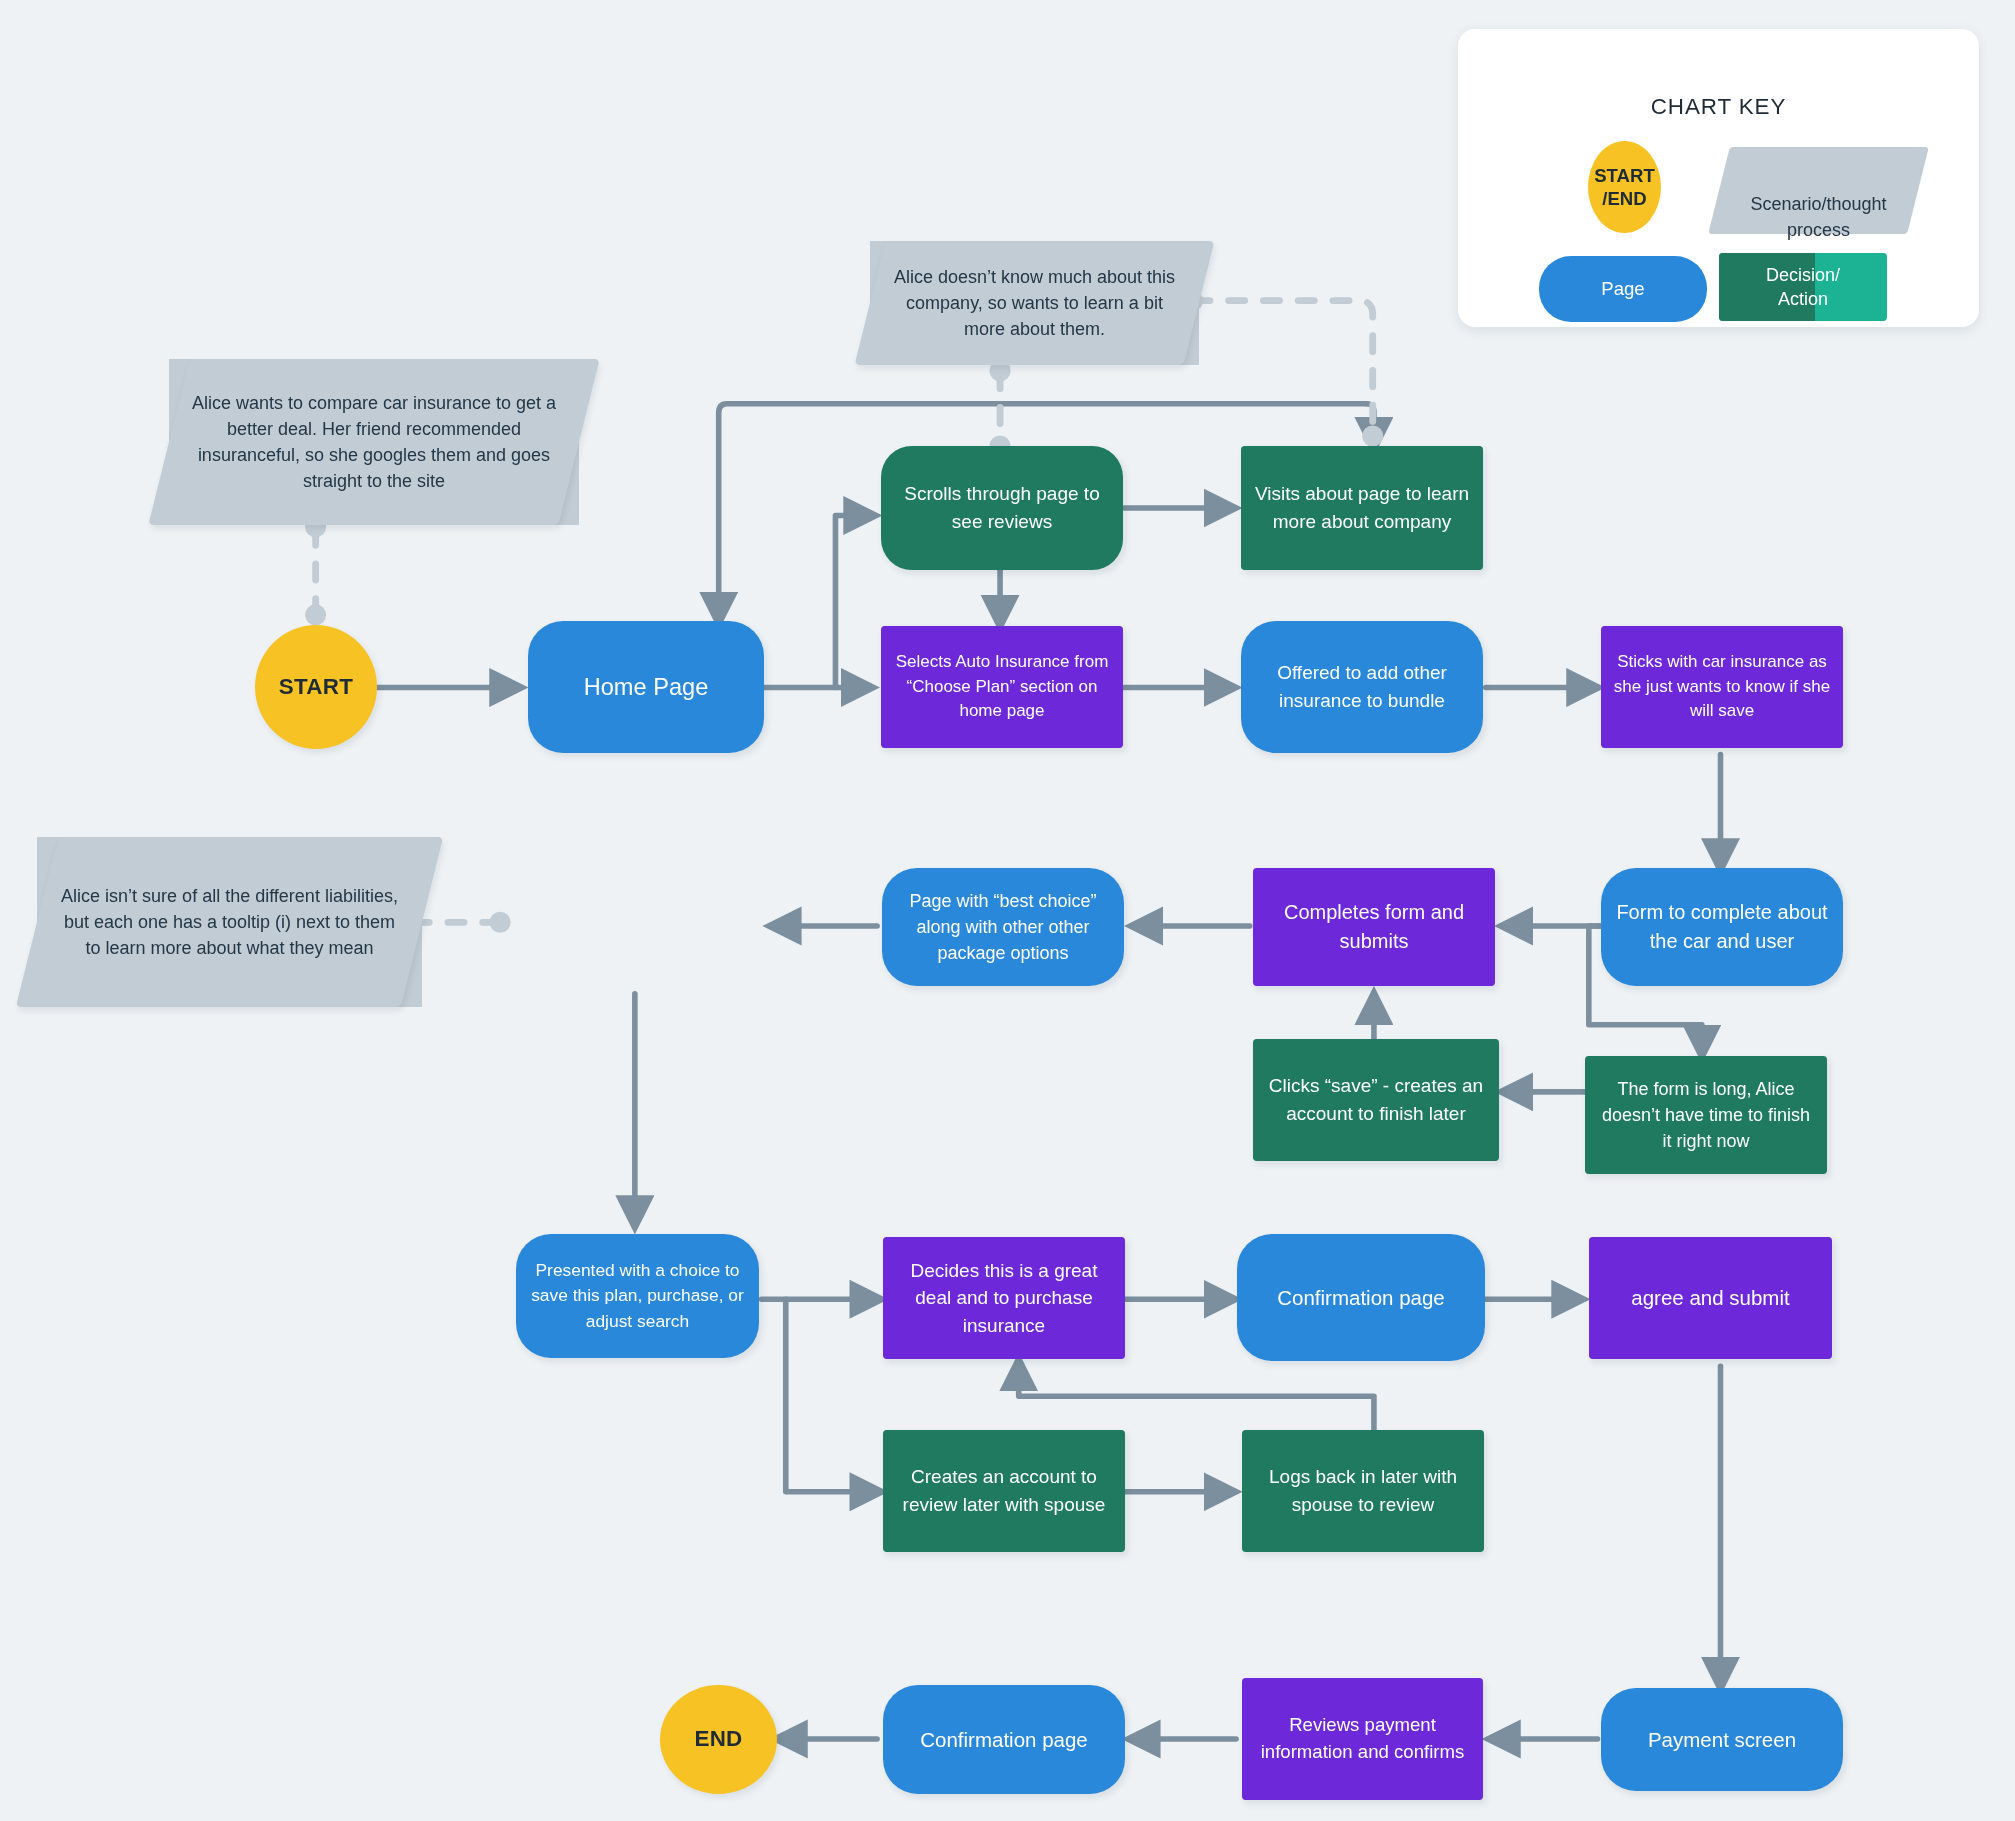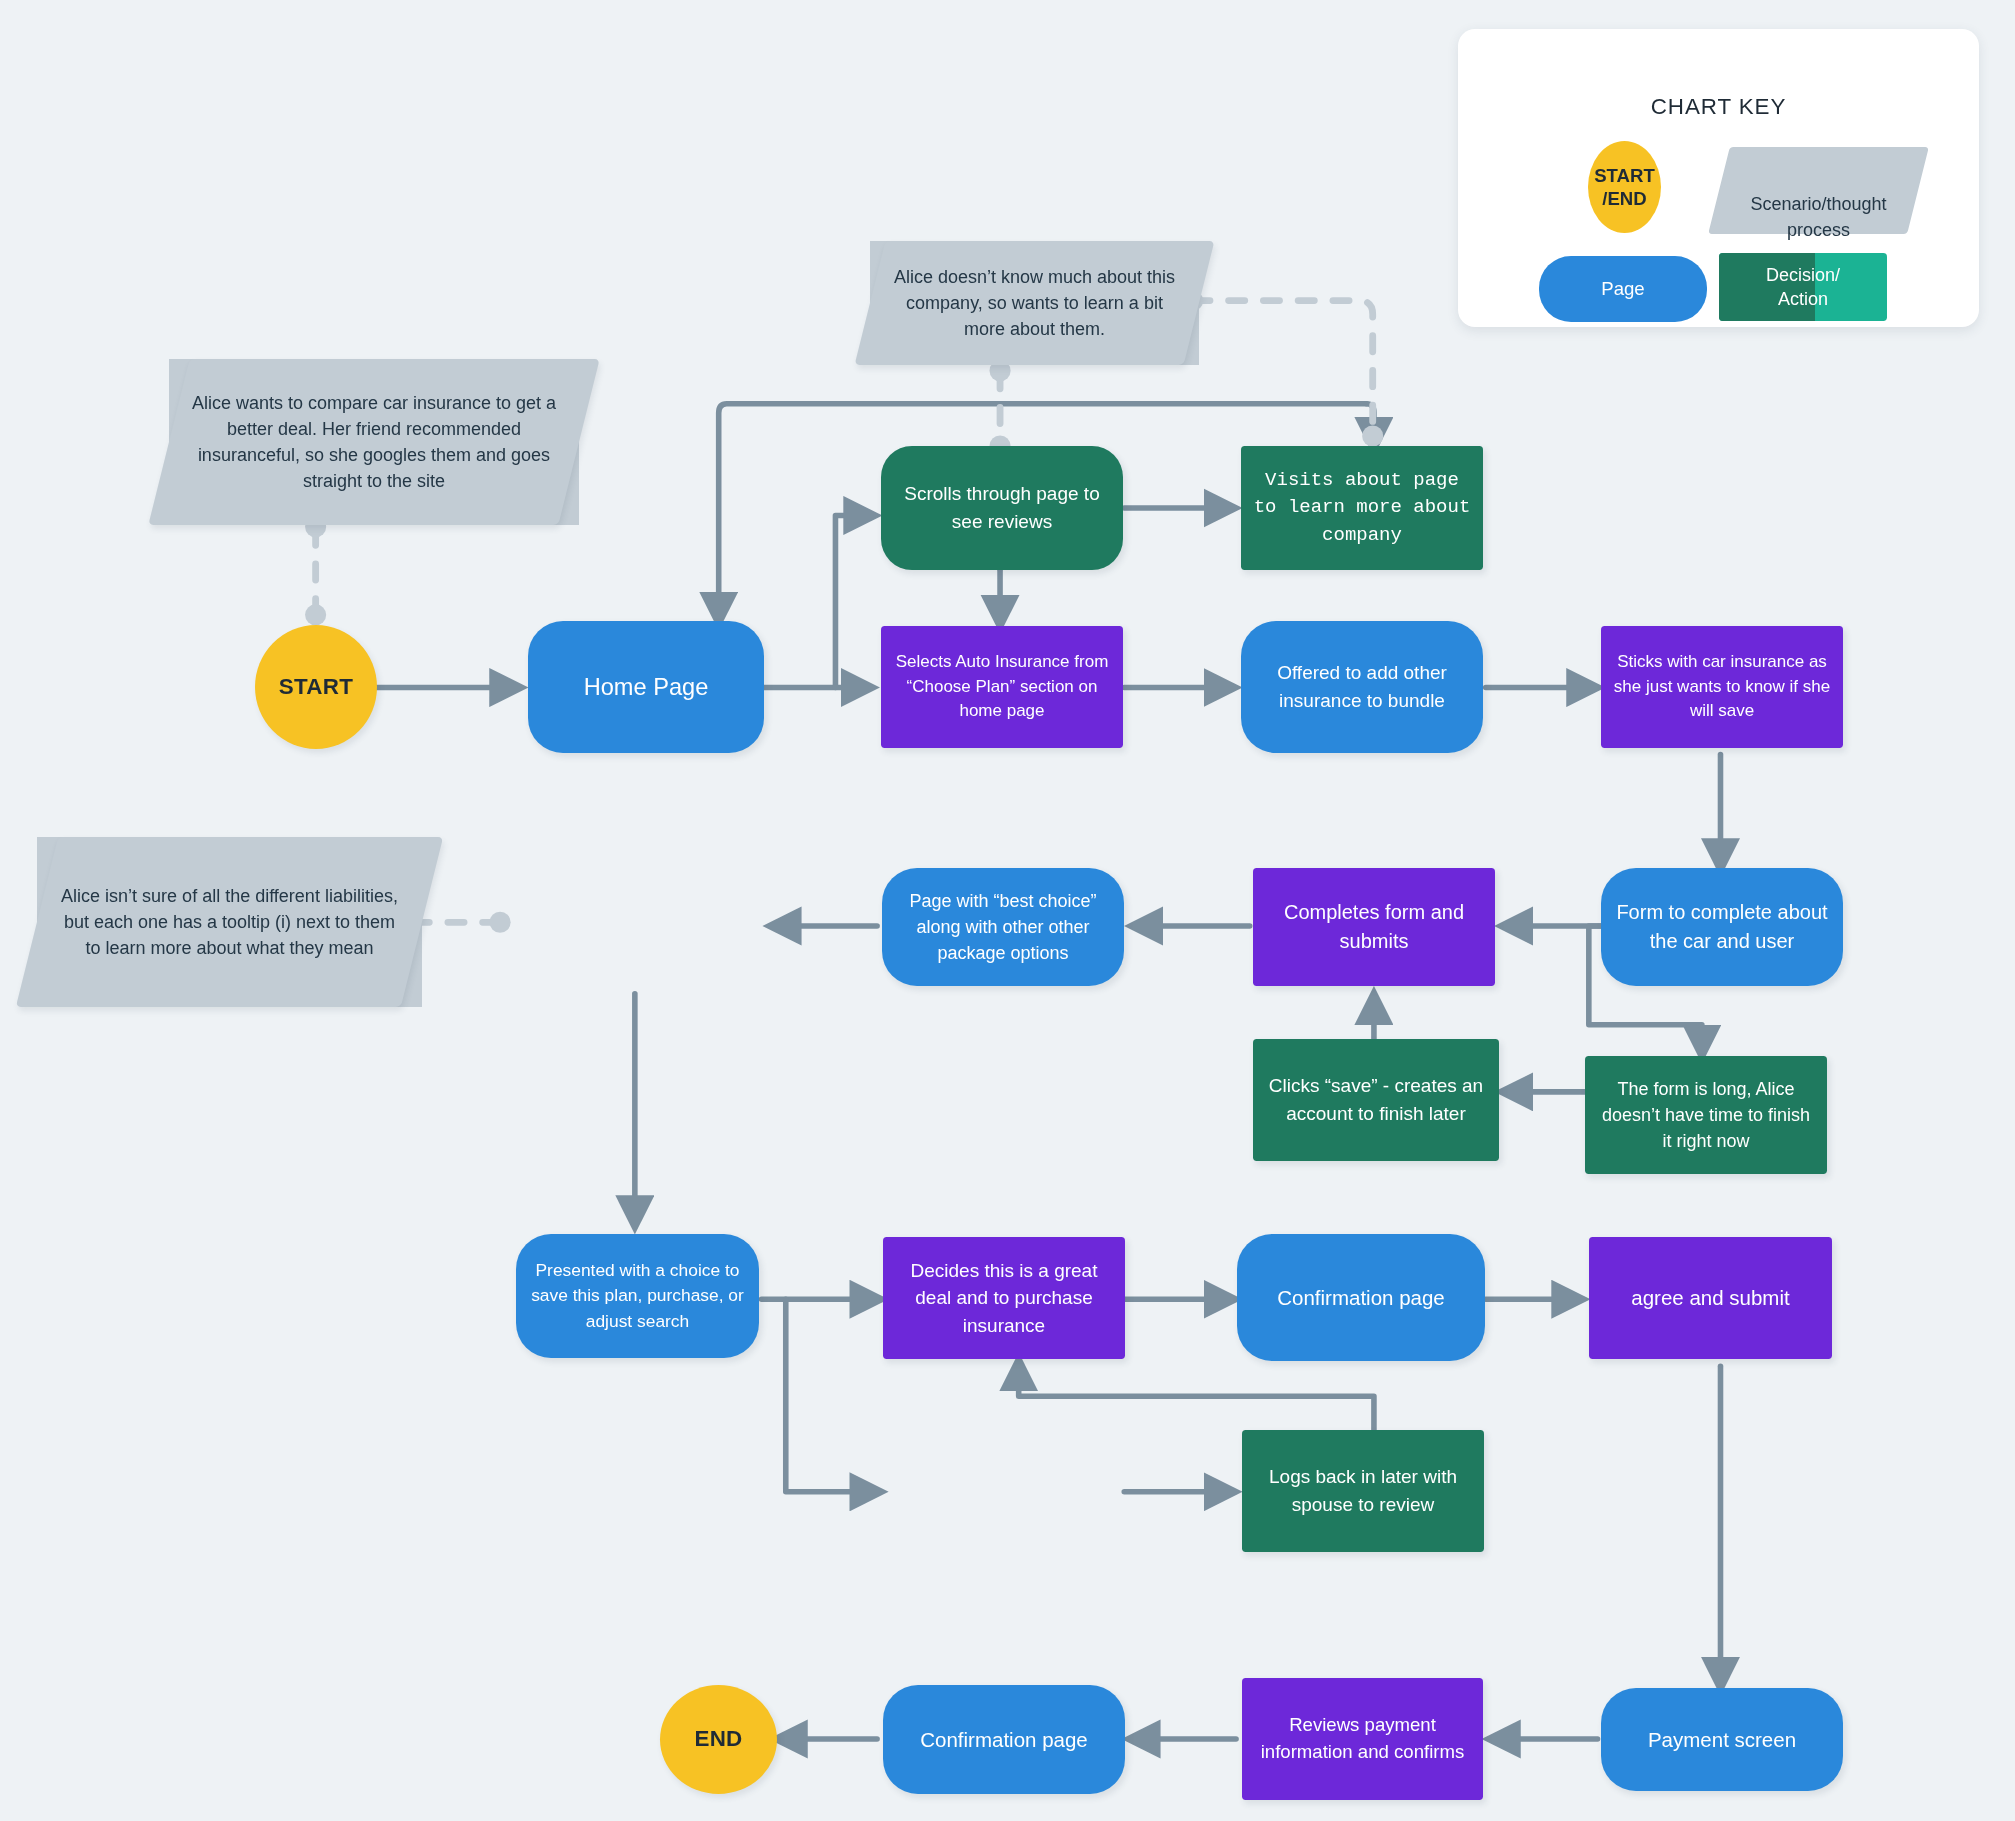--- a/index.html
+++ b/index.html
@@ -199,21 +199,21 @@
     <div class="skew"></div>
     <div class="txt">Alice isn’t sure of all the different liabilities, but each one has a tooltip (i) next to them to learn more about what they mean</div>
   </div>
 
   <div class="node terminal" style="left:255px;top:625px;width:122px;height:124px;font-size:22.4px;">START</div>
 
   <div class="node page" style="left:528px;top:621px;width:236px;height:132px;font-size:23.6px;">Home Page</div>
 
   <div class="node decision" style="left:881px;top:446px;width:242px;height:124px;font-size:19px;border-radius:31px;">Scrolls through page to see reviews</div>
 
-  <div class="node decision" style="left:1241px;top:446px;width:242px;height:124px;font-size:19px;font-family:Liberation Mono, monospace;">Visits about page to learn more about company</div>
+  <div class="node decision" style="left:1241px;top:446px;width:242px;height:124px;font-size:19px;">Visits about page to learn more about company</div>
 
   <div class="node action" style="left:881px;top:626px;width:242px;height:122px;font-size:17px;">Selects Auto Insurance from “Choose Plan” section on home page</div>
 
   <div class="node page" style="left:1241px;top:621px;width:242px;height:132px;font-size:19px;">Offered to add other insurance to bundle</div>
 
   <div class="node action" style="left:1601px;top:626px;width:242px;height:122px;font-size:17px;">Sticks with car insurance as she just wants to know if she will save</div>
 
   <div class="node page" style="left:1601px;top:868px;width:242px;height:118px;font-size:20px;">Form to complete about the car and user</div>
 
   <div class="node decision" style="left:1585px;top:1056px;width:242px;height:118px;font-size:18px;">The form is long, Alice doesn’t have time to finish it right now</div>
@@ -226,20 +226,21 @@
 
 
   <div class="node page" style="left:516px;top:1234px;width:243px;height:124px;font-size:17.4px;">Presented with a choice to save this plan, purchase, or adjust search</div>
 
   <div class="node action" style="left:883px;top:1237px;width:242px;height:122px;font-size:19px;">Decides this is a great deal and to purchase insurance</div>
 
   <div class="node page" style="left:1237px;top:1234px;width:248px;height:127px;font-size:20.5px;">Confirmation page</div>
 
   <div class="node action" style="left:1589px;top:1237px;width:243px;height:122px;font-size:20.5px;">agree and submit</div>
 
+  <div class="node decision" style="left:883px;top:1430px;width:242px;height:122px;font-size:19px;">Creates an account to review later with spouse</div>
 
   <div class="node decision" style="left:1242px;top:1430px;width:242px;height:122px;font-size:19px;">Logs back in later with spouse to review</div>
 
   <div class="node page" style="left:1601px;top:1688px;width:242px;height:103px;font-size:20.5px;">Payment screen</div>
 
   <div class="node action" style="left:1242px;top:1678px;width:241px;height:122px;font-size:18.6px;">Reviews payment information and confirms</div>
 
   <div class="node page" style="left:883px;top:1685px;width:242px;height:109px;font-size:20.5px;">Confirmation page</div>
 
   <div class="node terminal" style="left:660px;top:1685px;width:117px;height:109px;font-size:22.4px;">END</div>

